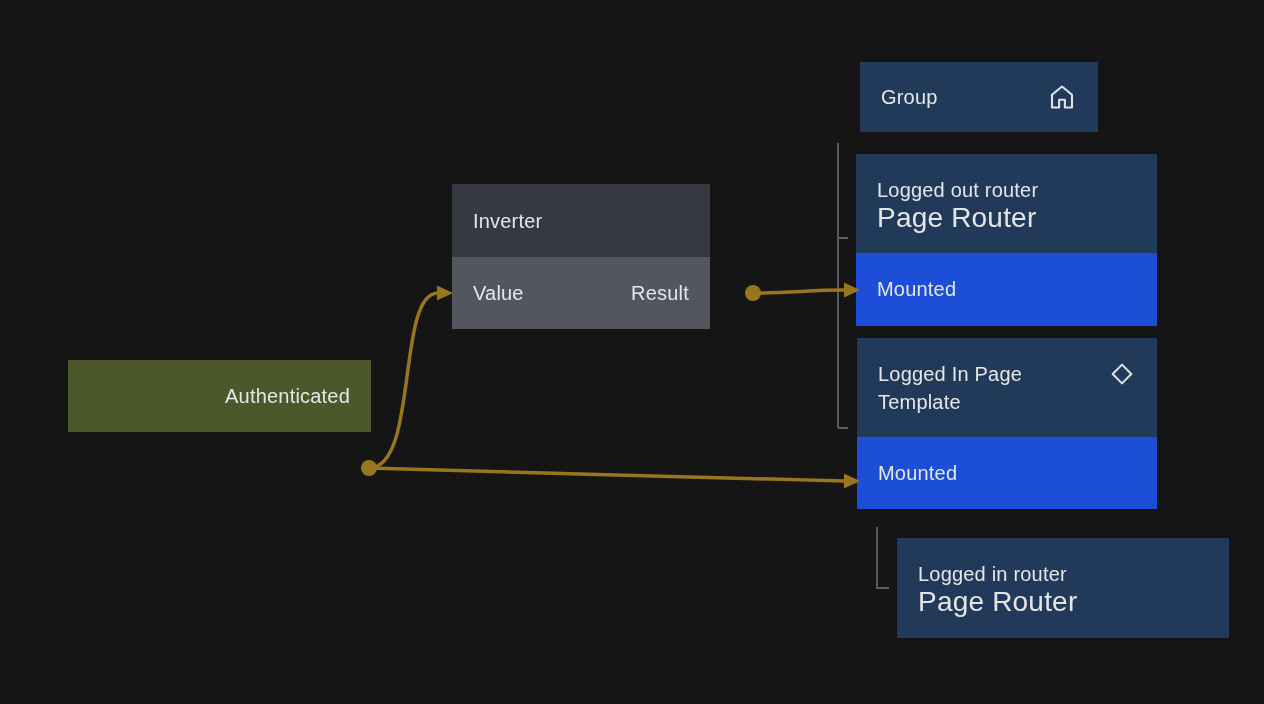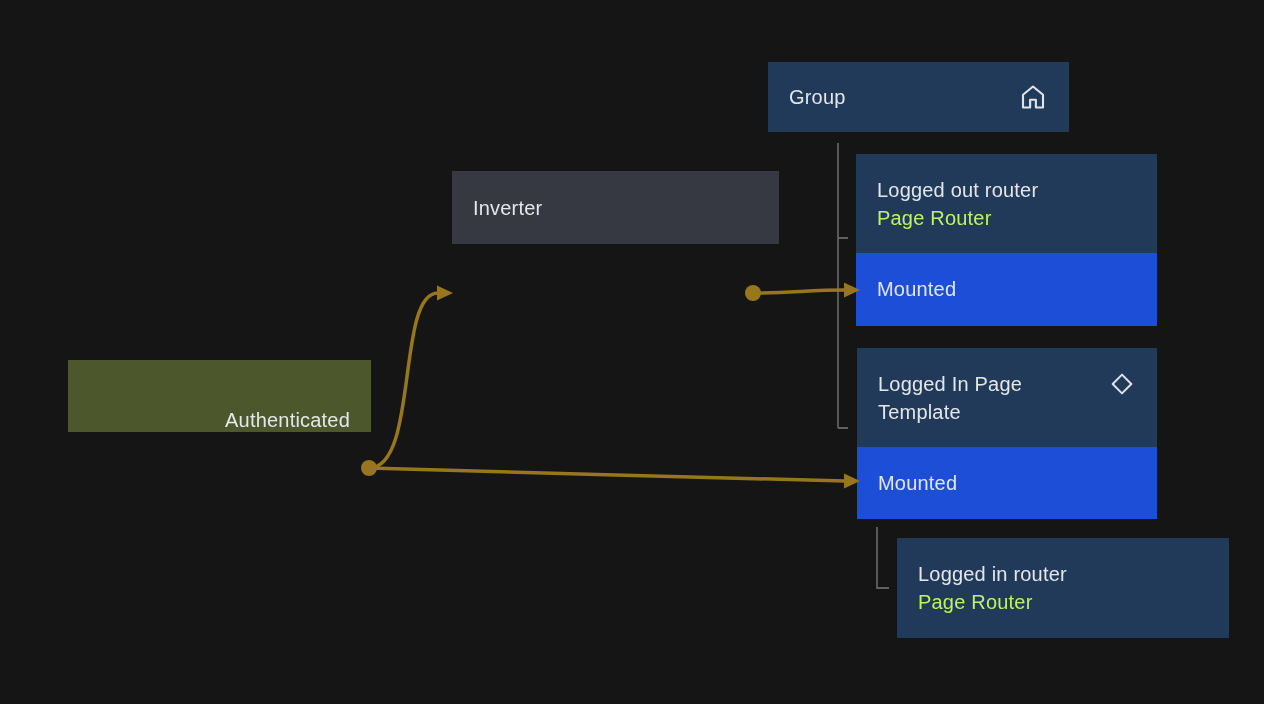--- a/index.html
+++ b/index.html
@@ -10,21 +10,21 @@
     overflow:hidden;
     font-family:"Liberation Sans","DejaVu Sans",sans-serif;
     color:#e4e7ea;
   }
   .node{position:absolute;}
   .node-header{
     display:flex;align-items:center;
     padding:0 21px;box-sizing:border-box;
   }
   .node-title{font-size:20px;line-height:28px;letter-spacing:.2px;color:#e4e7ea;}
-  .node-subtitle{font-size:20px;line-height:28px;letter-spacing:.2px;color:#bef264;}
+  .node-subtitle{font-size:28px;line-height:28px;letter-spacing:.2px;color:#e5e5e5;}
   .title-block{display:flex;flex-direction:column;}
   .spacer{flex:1;}
   .node-port{
     display:flex;align-items:center;
     padding:0 21px;box-sizing:border-box;
     font-size:20px;letter-spacing:.2px;color:#e4e7ea;
   }
   
   .blue-header{background:#223a59;}
   .blue-port{background:#1d4ed8;}
@@ -38,32 +38,37 @@
     pointer-events:none;z-index:10;
   }
   #wire-layer path,#wire-layer circle,#wire-layer polygon{pointer-events:auto;}
 </style>
 </head>
 <body>
 
 <div id="canvas">
 
   <div class="node" style="left:68px;top:360px;width:303px;">
-    <div class="node-port green-port" style="height:72px;justify-content:flex-end;align-items:flex-end;">
+    <div class="node-port green-port" style="height:72px;justify-content:flex-end;">
       <span>Authenticated</span>
     </div>
   </div>
 
-  <div class="node" style="left:452px;top:171px;width:327px;">
+  <div class="node" style="left:452px;top:184px;width:258px;">
     <div class="node-header gray-header" style="height:73px;">
       <span class="node-title">Inverter</span>
     </div>
+    <div class="node-port gray-port" style="height:72px;">
+      <span>Value</span>
+      <span class="spacer"></span>
+      <span>Result</span>
+    </div>
   </div>
 
-  <div class="node" style="left:768px;top:62px;width:301px;">
+  <div class="node" style="left:860px;top:62px;width:238px;">
     <div class="node-header blue-header" style="height:70px;">
       <span class="node-title">Group</span>
       <span class="spacer"></span>
       <span class="icon">
         <svg width="30" height="30" viewBox="0 0 24 24" fill="none" stroke="#dfe3e8" stroke-width="1.7" stroke-linejoin="round" stroke-linecap="round">
           <path d="M4 10.2 L12 3.6 L20 10.2 V20.4 H14.3 V14.2 H9.7 V20.4 H4 Z"></path>
         </svg>
       </span>
     </div>
   </div>
@@ -73,21 +78,21 @@
       <div class="title-block">
         <span class="node-title">Logged out router</span>
         <span class="node-subtitle">Page Router</span>
       </div>
     </div>
     <div class="node-port blue-port" style="height:73px;">
       <span>Mounted</span>
     </div>
   </div>
 
-  <div class="node" style="left:857px;top:348px;width:300px;">
+  <div class="node" style="left:857px;top:338px;width:300px;">
     <div class="node-header blue-header" style="height:99px;align-items:center;">
       <span class="node-title" style="max-width:195px;">Logged In Page Template</span>
       <span class="spacer"></span>
       <span class="icon" style="align-self:flex-start;margin-top:22px;">
         <svg width="28" height="28" viewBox="0 0 24 24" fill="none" stroke="#dfe3e8" stroke-width="1.7" stroke-linejoin="round">
           <path d="M12 4 L20 12 L12 20 L4 12 Z"></path>
         </svg>
       </span>
     </div>
     <div class="node-port blue-port" style="height:72px;">

